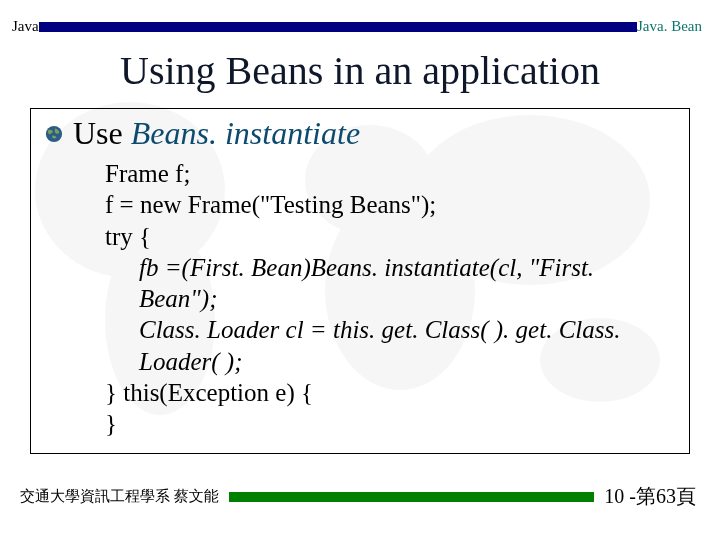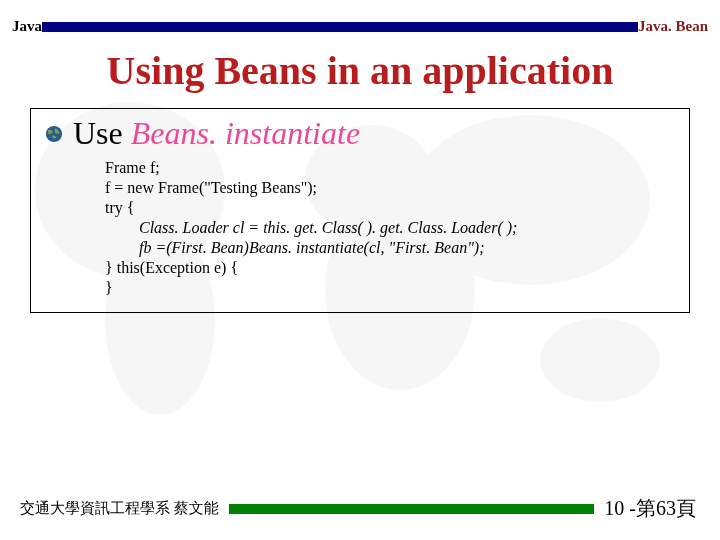--- a/index.html
+++ b/index.html
@@ -16,46 +16,45 @@
       top: 60px;
       left: 0;
       width: 720px;
       height: 430px;
       opacity: 0.08;
       z-index: 0;
     }
     .header {
       display: flex;
       align-items: center;
-      padding: 18px 12px 0 12px;
-      font-weight: bold;
+      padding: 18px 18px 0 12px;
     }
     .header-left {
       font-family: "Times New Roman", serif;
       font-size: 15px;
       color: #000;
       white-space: nowrap;
     }
     .header-bar {
       flex: 1;
       height: 10px;
       background: #000080;
     }
     .header-right {
       font-family: "Times New Roman", serif;
       font-size: 15px;
-      color: #7f1d1d;
+      color: #0f766e;
       white-space: nowrap;
     }
     .title {
       text-align: center;
       font-size: 40px;
-      color: #b91c1c;
+      color: #0f172a;
       margin-top: 12px;
-      font-weight: 700;
+      font-weight: 400;
       position: relative;
       z-index: 1;
     }
     .content-box {
       margin: 14px 30px 0 30px;
       border: 1px solid #000;
       padding: 6px 14px 14px 14px;
       position: relative;
       z-index: 1;
       background: transparent;
@@ -70,33 +69,33 @@
       height: 18px;
       flex-shrink: 0;
     }
     .use-text {
       font-size: 32px;
       color: #000;
     }
     .instantiate-text {
       font-size: 32px;
       font-style: italic;
-      color: #ec4899;
+      color: #0c4a6e;
     }
     .code-block {
       margin: 6px 0 0 60px;
-      font-size: 16px;
+      font-size: 25px;
       line-height: 1.25;
       color: #000;
     }
     .code-block .italic { font-style: italic; }
     .code-block .indent1 { padding-left: 34px; }
     .footer {
       position: absolute;
-      bottom: 18px;
+      bottom: 30px;
       left: 0;
       width: 720px;
       display: flex;
       align-items: center;
       padding: 0 24px 0 20px;
       gap: 10px;
     }
     .footer-left {
       font-size: 15px;
       color: #000;
@@ -146,22 +145,22 @@
       <path d="M8 12 Q11 11 13 14 Q10 16 8 14 Z" fill="#7aa05a"></path>
     </svg>
     <div>
       <span class="use-text">Use </span><span class="instantiate-text">Beans. instantiate</span>
     </div>
   </div>
   <div class="code-block">
     <div>Frame f;</div>
     <div>f = new Frame("Testing Beans");</div>
     <div>try {</div>
+    <div class="indent1 italic">fb =(First. Bean)Beans. instantiate(cl, "First. Bean");</div>
     <div class="indent1 italic">Class. Loader cl = this. get. Class( ). get. Class. Loader( );</div>
-    <div class="indent1 italic">fb =(First. Bean)Beans. instantiate(cl, "First. Bean");</div>
     <div>} this(Exception e) {</div>
     <div>}</div>
   </div>
 </div>
 
 <div class="footer">
   <span class="footer-left">交通大學資訊工程學系 蔡文能</span>
   <div class="footer-bar"></div>
   <span class="footer-right">10 -第63頁</span>
 </div>

